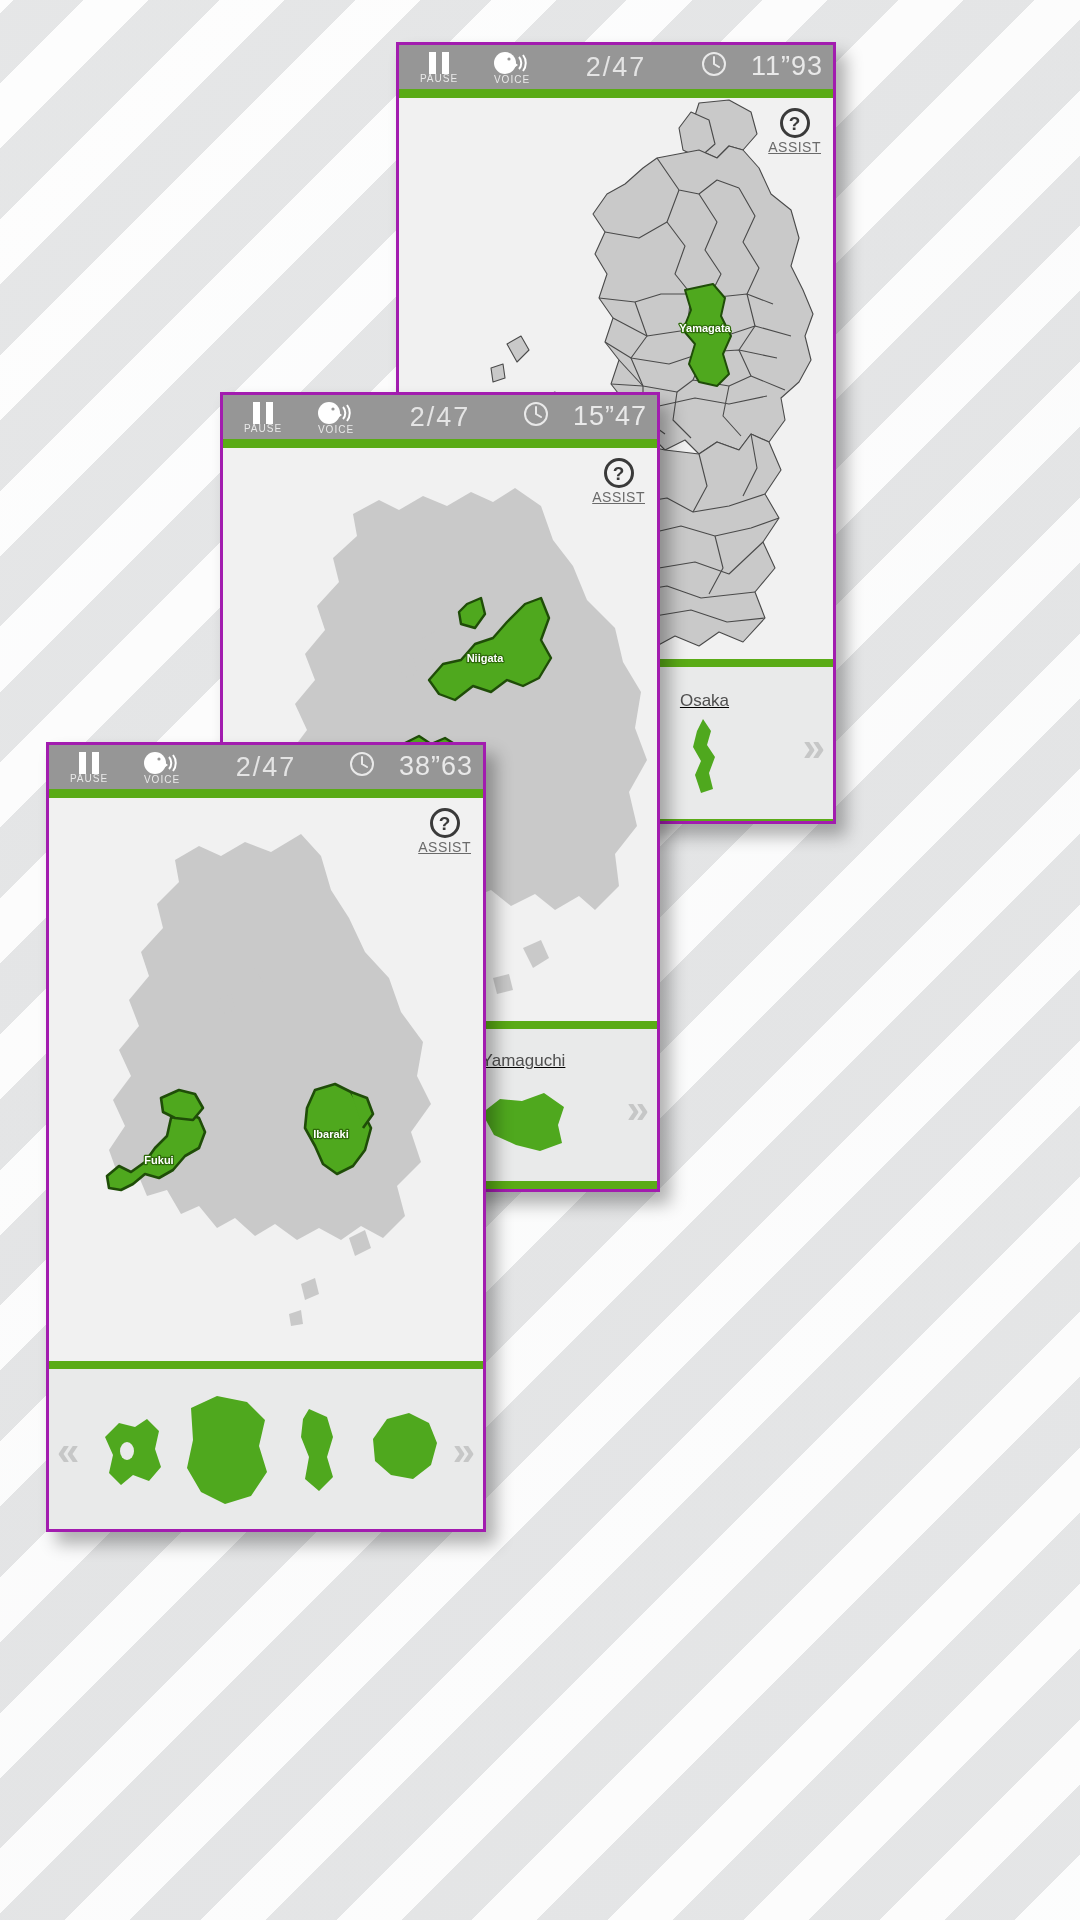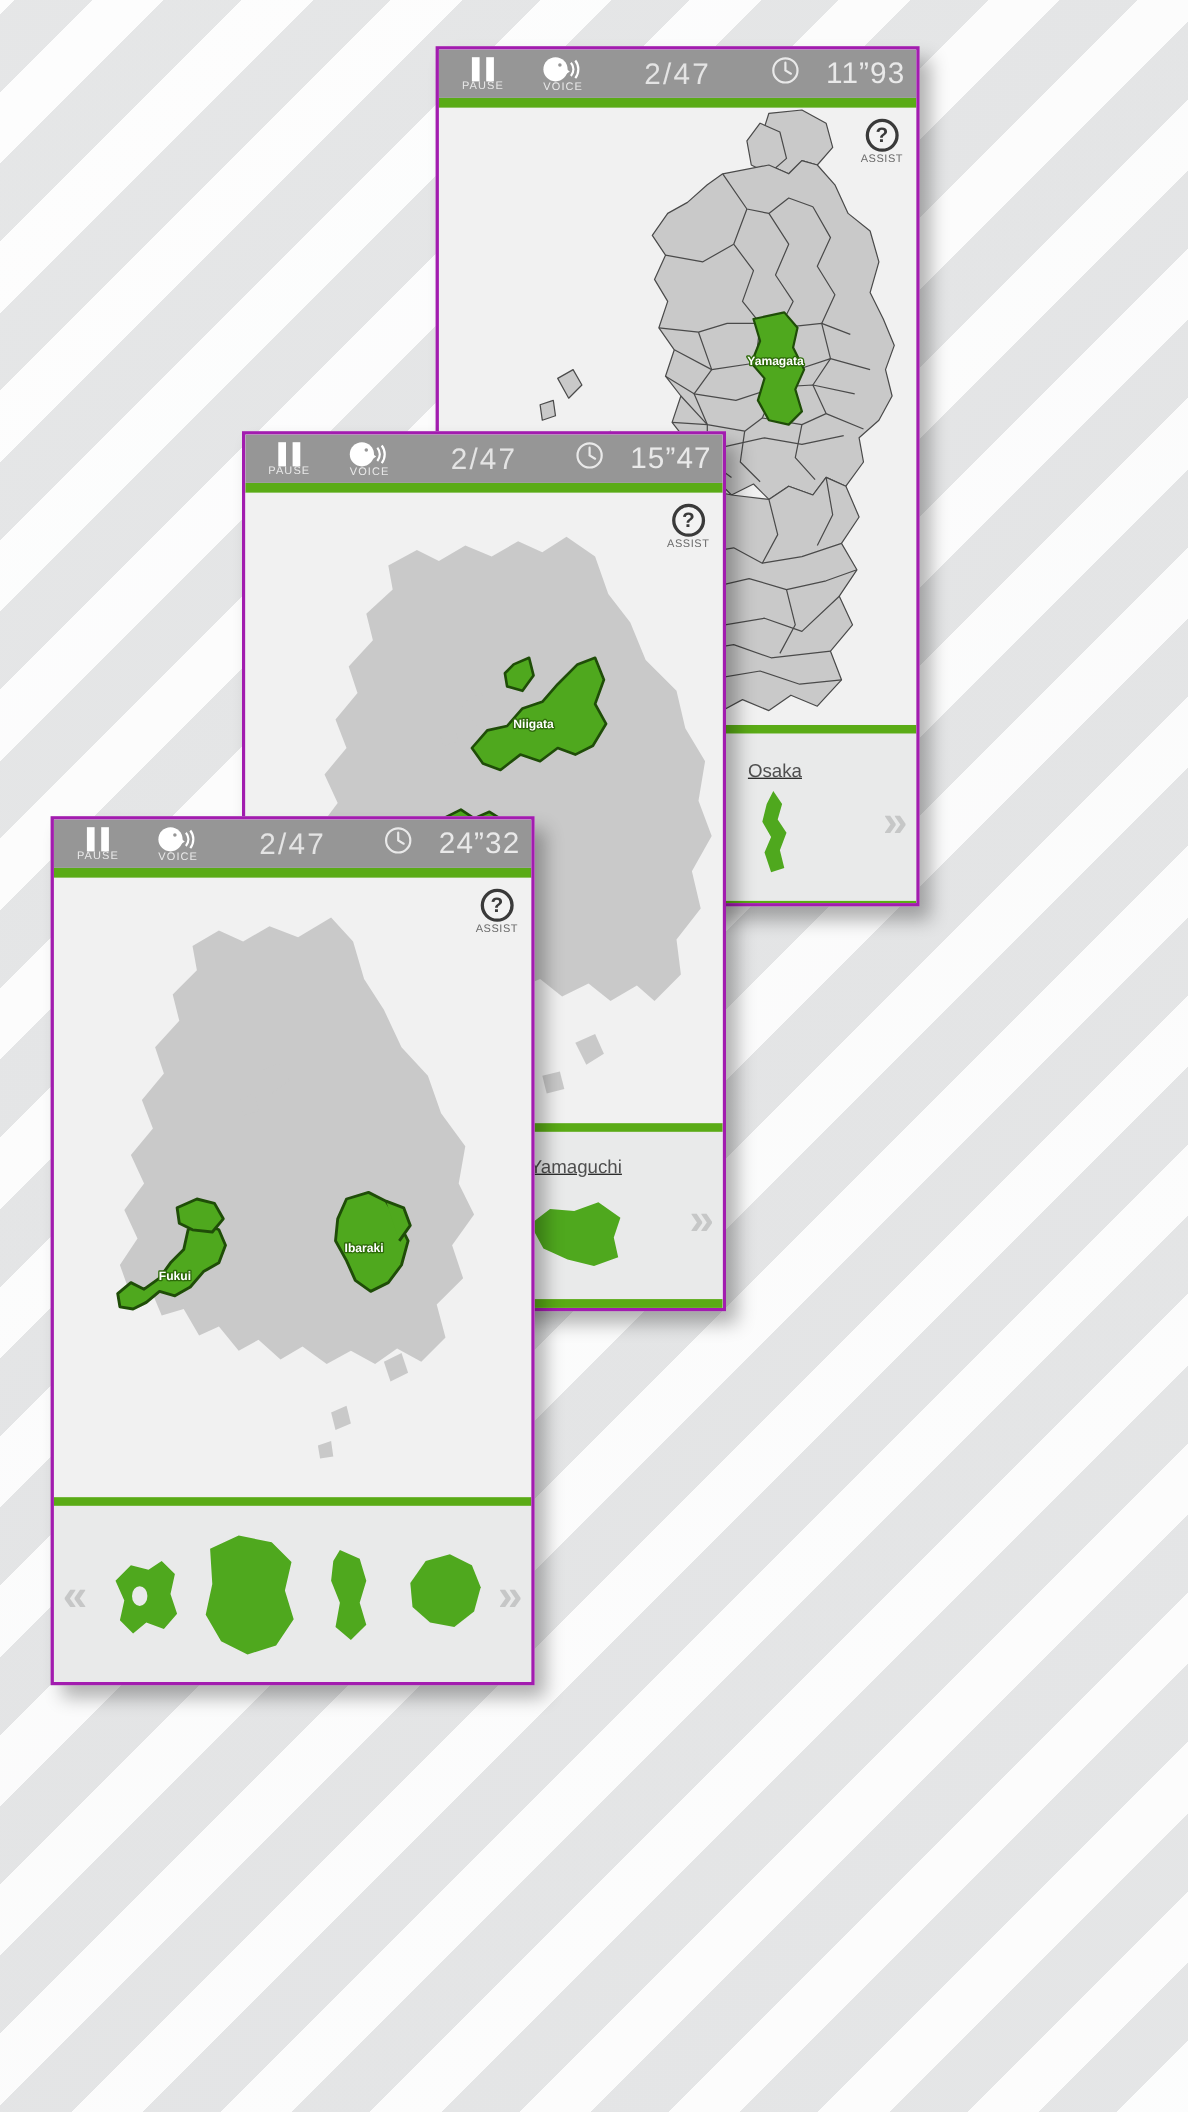--- a/index.html
+++ b/index.html
@@ -71,21 +71,21 @@
     position:absolute;display:flex;flex-direction:column;align-items:center;
     cursor:pointer;z-index:6;
   }
   .assist .circ{
     width:30px;height:30px;border-radius:50%;
     border:3px solid #3a3a3a;background:#f3f3f3;
     display:flex;align-items:center;justify-content:center;
     font-size:19px;font-weight:bold;color:#3a3a3a;line-height:1;
     box-sizing:border-box;
   }
-  .assist .lbl{font-size:10px;color:#6a6a6a;letter-spacing:0.5px;margin-top:1px;}
+  .assist .lbl{font-size:14px;color:#6a6a6a;letter-spacing:0.5px;margin-top:1px;text-decoration:underline;}
 
   
   .stage{position:relative;background:#f1f1f1;overflow:hidden;}
   .stage svg{position:absolute;top:0;left:0;}
 
   
   .tray-top{height:8px;background:#5aab16;}
   .tray{
     background:#e9eaea;position:relative;display:flex;align-items:center;
     justify-content:space-around;box-sizing:border-box;
@@ -352,21 +352,21 @@
       <span class="sub">VOICE</span>
     </div>
     <div class="hdr-count">2/47</div>
     <div class="hdr-timer">
       <span>
         <svg width="26" height="26" viewBox="0 0 26 26">
           <circle cx="13" cy="13" r="11" stroke="#e9e9e9" stroke-width="2" fill="none"></circle>
           <path d="M13 6 L13 13 L18 16" stroke="#e9e9e9" stroke-width="2" fill="none" stroke-linecap="round"></path>
         </svg>
       </span>
-      <span>24”32</span>
+      <span>38”63</span>
     </div>
   </div>
   <div class="hdr-underline"></div>
 
   <div class="stage" style="height:563px;">
     <svg width="436" height="563" viewBox="0 0 436 563">
       <g fill="#c9c9c9">
         <path d="M252 36 L272 58 L282 92 L300 120 L316 154 L340 180 L352 214 L374 244
                  L368 278 L382 306 L362 334 L372 364 L348 388 L356 418 L334 440 L312 428
                  L292 442 L270 430 L248 442 L226 426 L206 438 L186 420 L168 430 L150 408

